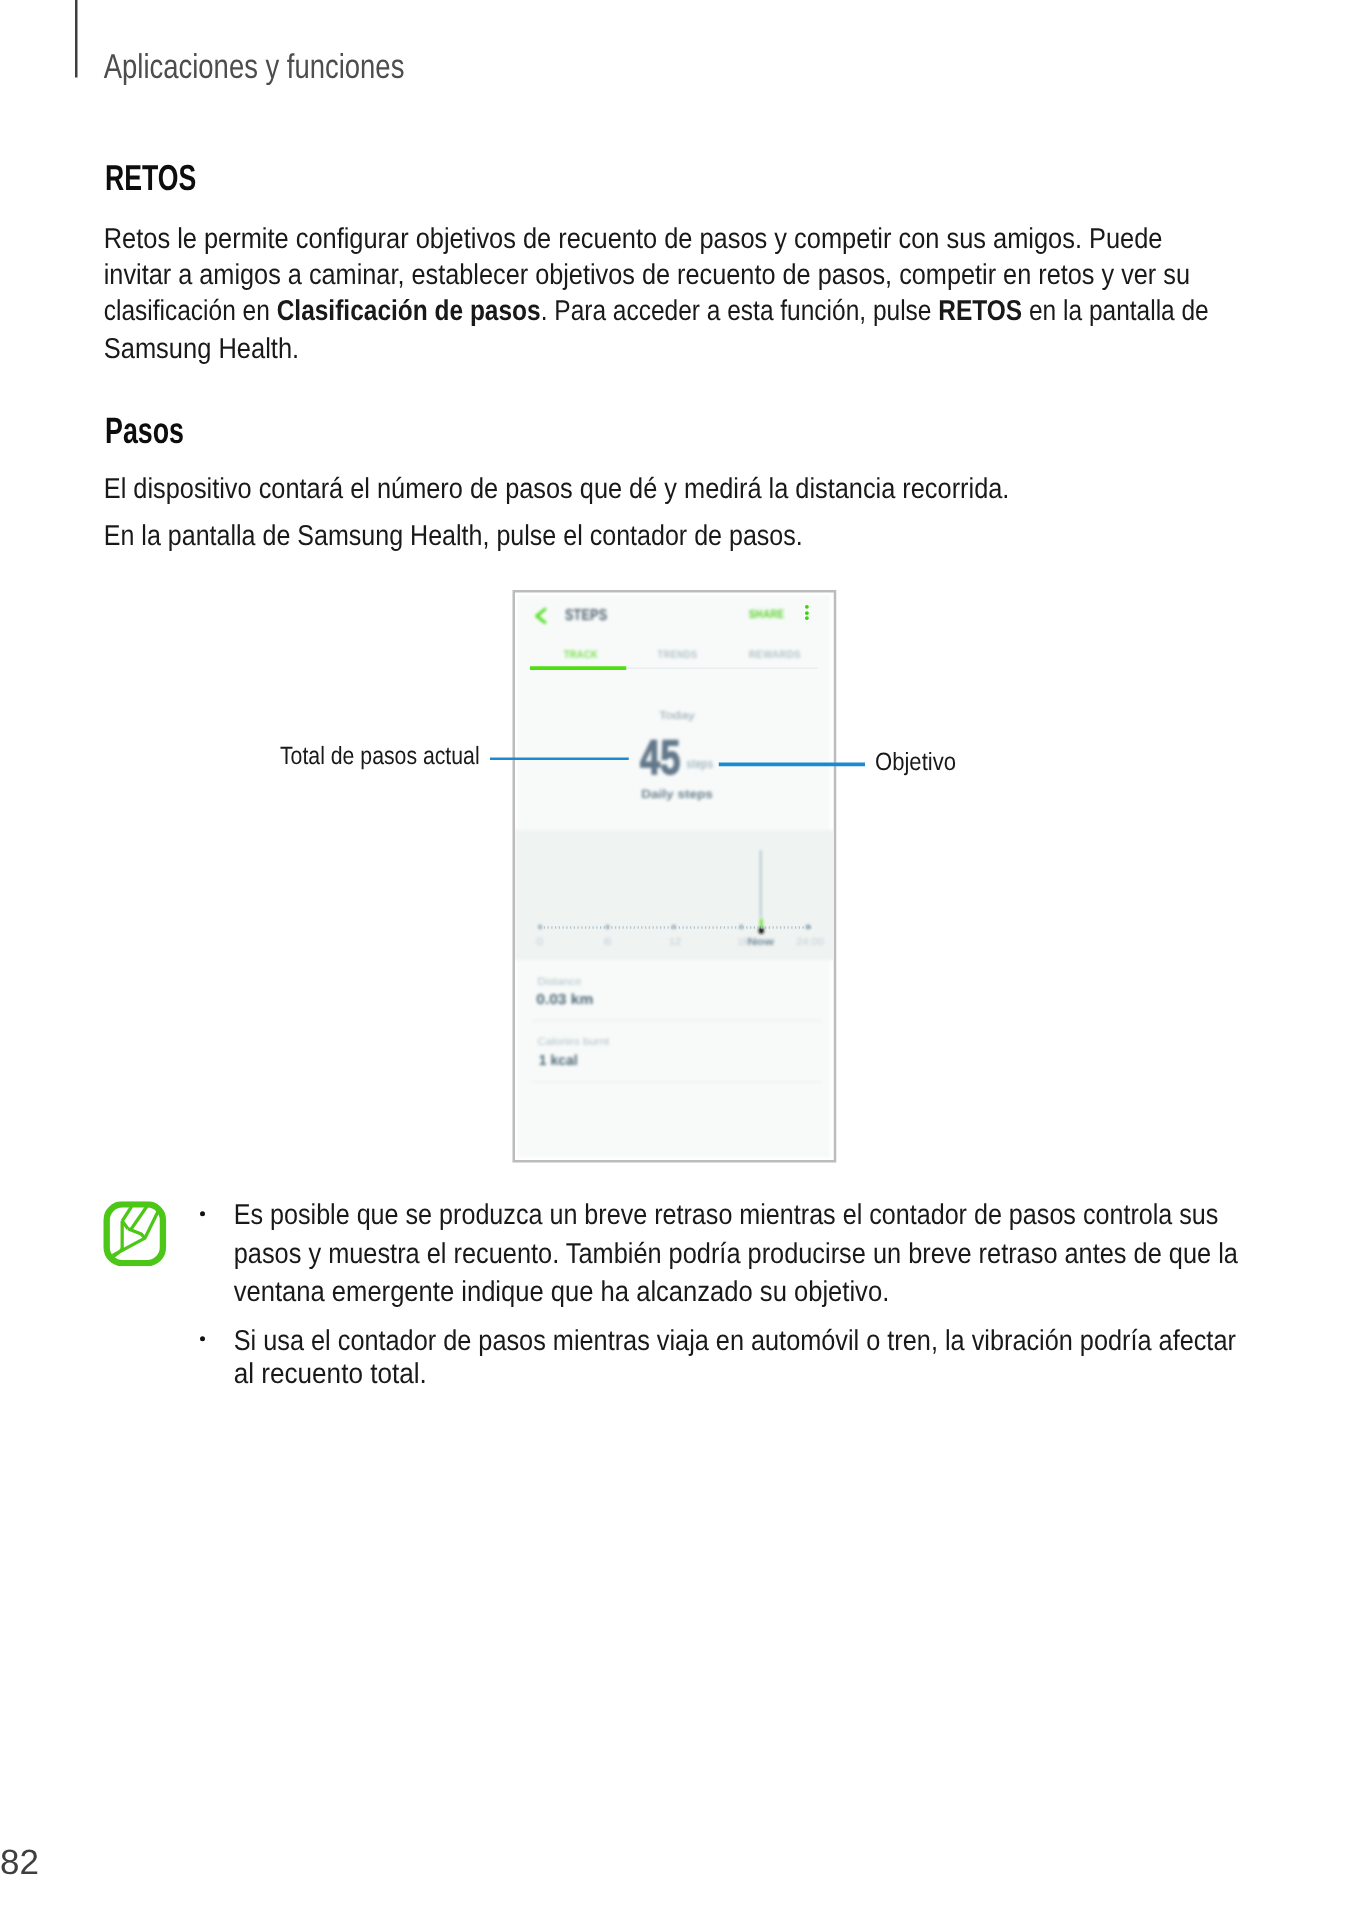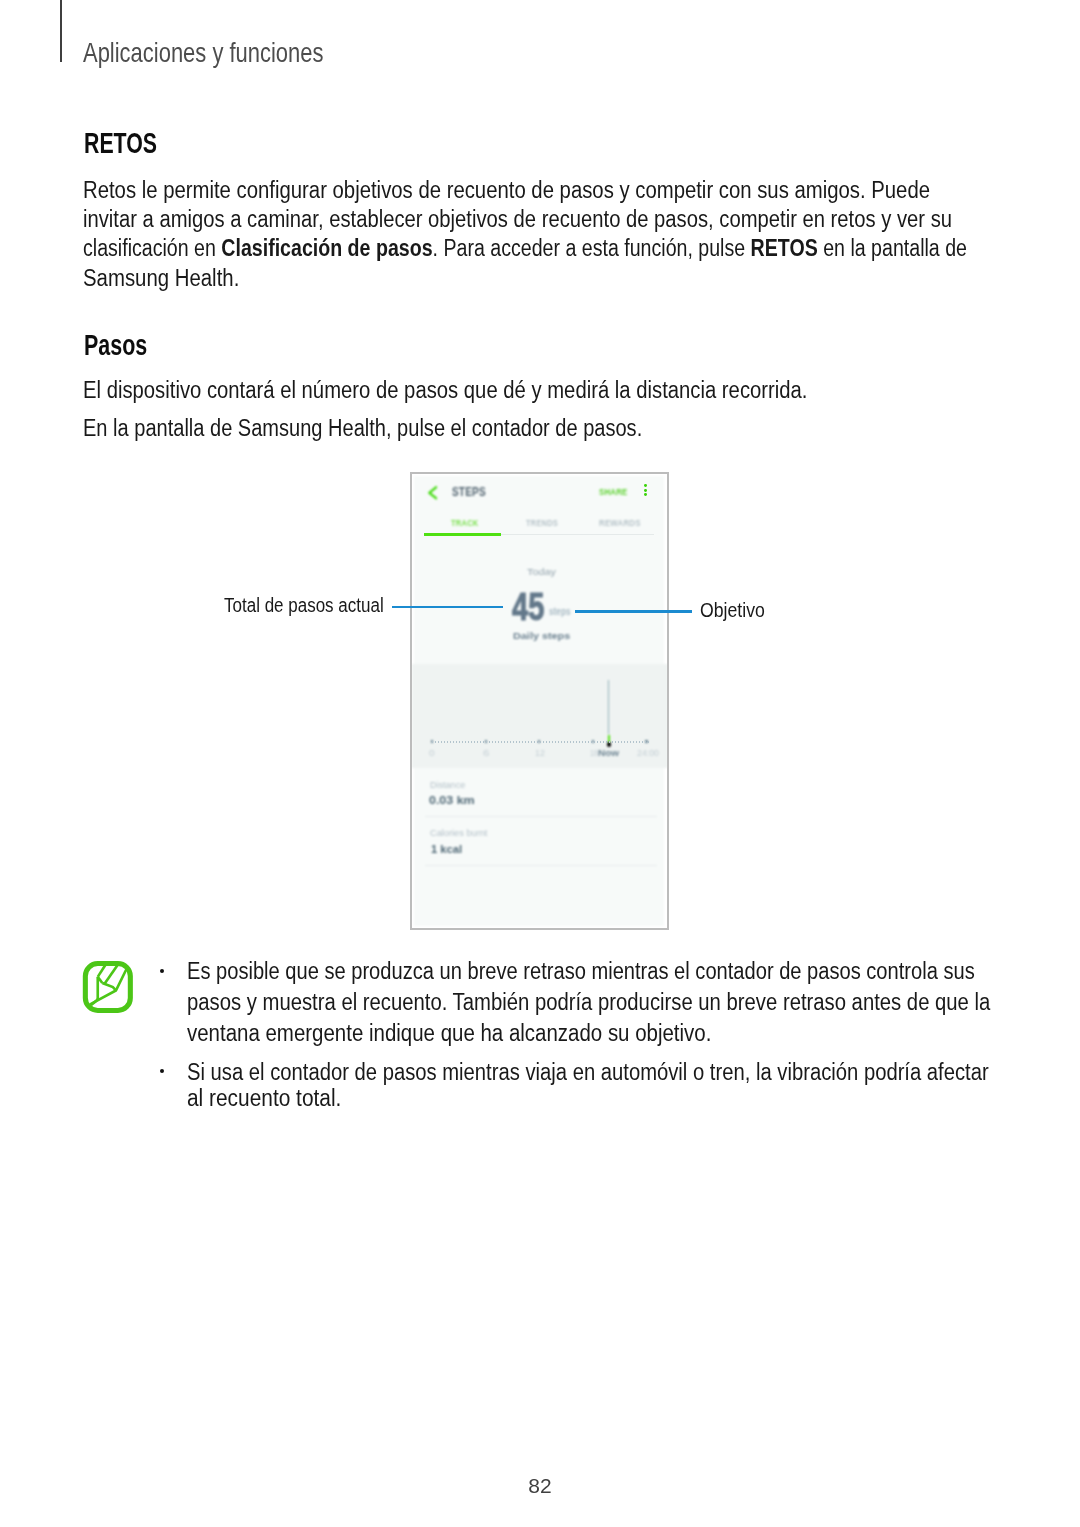--- a/index.html
+++ b/index.html
@@ -60,22 +60,22 @@
   .ph-now{font-weight:bold;color:#6f8694;}
 
   .ph-rl{font-size:8.6px;color:#b4c1c9;}
   .ph-rv{font-size:11.6px;font-weight:bold;color:#4e6775;}
   .ph-div{position:absolute;left:11.2px;width:231.8px;height:1px;background:#e7ecec;}
 
   
   .note-icon{position:absolute;left:82.3px;top:961.0px;width:51.4px;height:51.7px;}
 
   
-  .pg-num{position:absolute;left:0;top:1473.5px;width:1080px;text-align:center;
-          font-size:21px;color:#3f3f3f;}
+  .pg-num{position:absolute;left:0;top:1473.5px;width:1080px;text-align:left;
+          font-size:28px;color:#3f3f3f;}
 </style>
 </head>
 <body>
 
 <div class="page">
 
   <div class="hdr-rule"></div>
   <div class="ln hdr-title" style="left: 82.9px; top: 39.3px; transform: scaleX(0.798589);">Aplicaciones y funciones</div>
 
   <div class="ln h1" style="left: 84.4px; top: 128.5px; transform: scaleX(0.737257);">RETOS</div>

